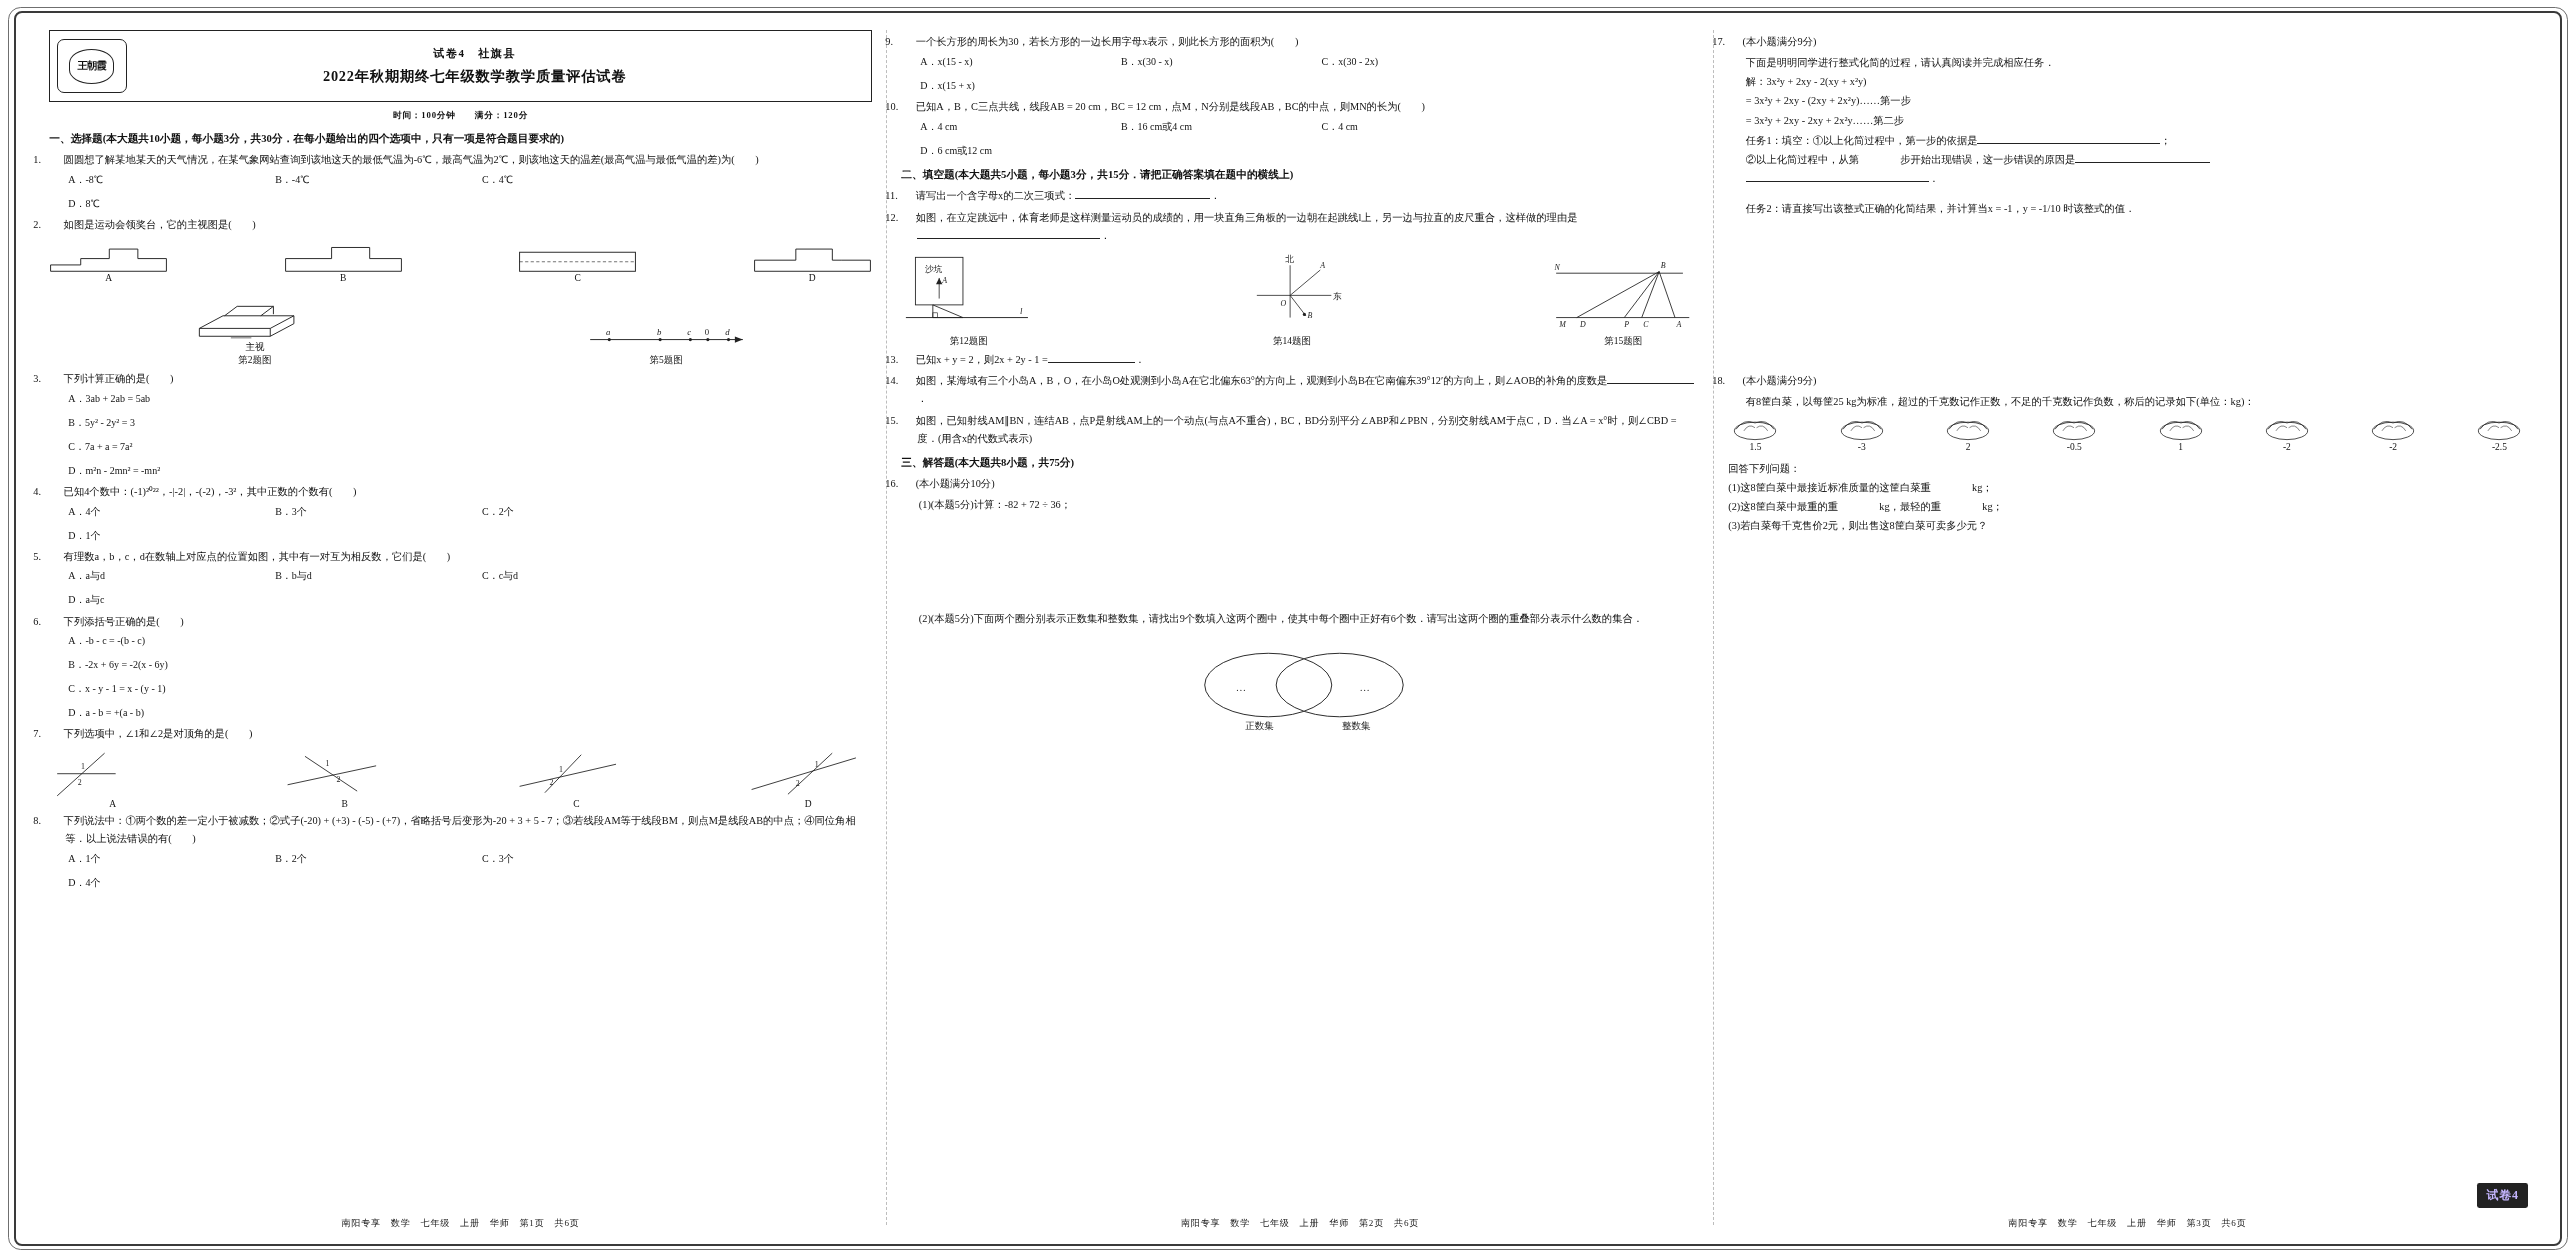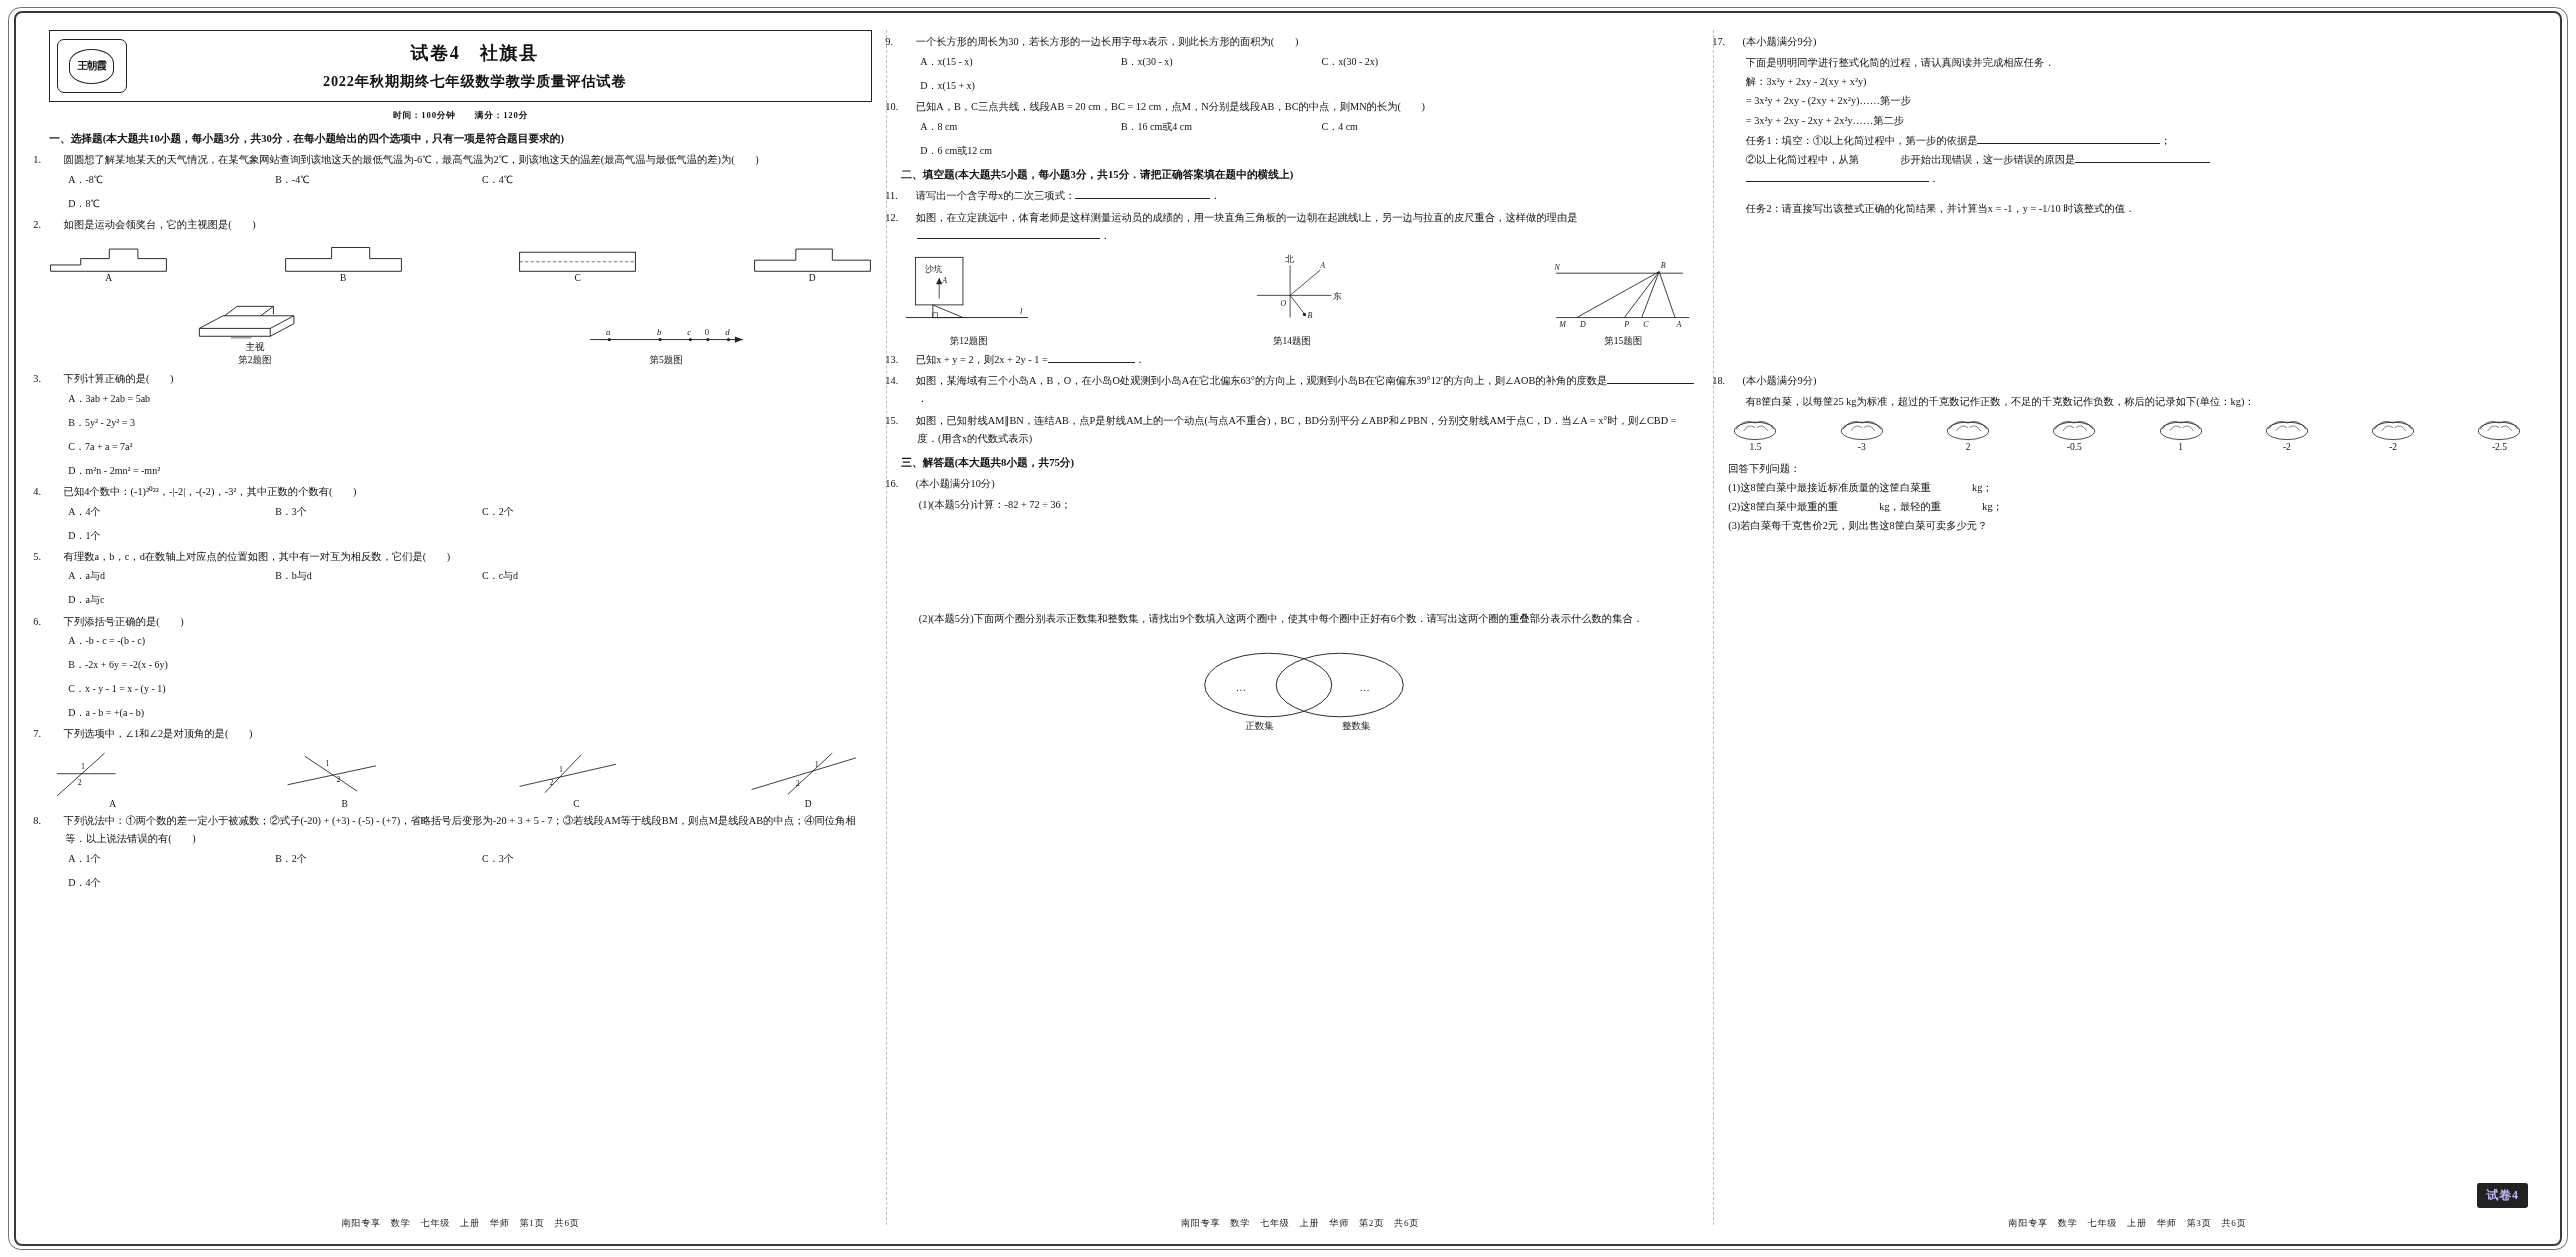--- a/index.html
+++ b/index.html
@@ -56,21 +56,21 @@
     flex-direction:column;
     font-size:8.7px;line-height:1.05;
     background:#fff;
   }
   .logo .seal{
     width:43px;height:33px;border:1.6px solid #222;border-radius:50%/40%;
     display:flex;align-items:center;justify-content:center;
     font-weight:bold;font-size:10.3px;letter-spacing:-0.8px;
   }
   .head-titles{flex:1;text-align:center;padding-right:48px;}
-  .head-titles .t1{font-size:18px;font-weight:bold;letter-spacing:1.6px;}
+  .head-titles .t1{font-size:11px;font-weight:bold;letter-spacing:1.6px;}
   .head-titles .t2{font-size:14.3px;font-weight:bold;margin-top:6.4px;letter-spacing:0.8px;}
   .head-meta{
     text-align:center;font-size:8.7px;margin:3.2px 0 8px 0;letter-spacing:0.8px;font-weight:bold;
   }
   .sec{
     font-size:10.7px;font-weight:bold;margin:6.4px 0 4.8px 0;line-height:1.55;
   }
   .q{
     font-size:10.3px;line-height:1.75;margin:3.2px 0 1.6px 0;
     text-indent:0;
@@ -309,21 +309,21 @@
           <span>A．x(15 - x)</span>
           <span>B．x(30 - x)</span>
           <span>C．x(30 - 2x)</span>
           <span>D．x(15 + x)</span>
         </div>
 
         <div class="q">
           <span class="qbody"><span class="num">10.</span><span>已知A，B，C三点共线，线段AB = 20 cm，BC = 12 cm，点M，N分别是线段AB，BC的中点，则MN的长为(　　)</span></span>
         </div>
         <div class="opts four">
-          <span>A．8 cm</span>
+          <span>A．4 cm</span>
           <span>B．16 cm或4 cm</span>
           <span>C．4 cm</span>
           <span>D．6 cm或12 cm</span>
         </div>
 
         <div class="sec">二、填空题(本大题共5小题，每小题3分，共15分．请把正确答案填在题中的横线上)</div>
 
         <div class="q">
           <span class="qbody"><span class="num">11.</span><span>请写出一个含字母x的二次三项式：</span><span class="blank l"></span>．</span>
         </div>

